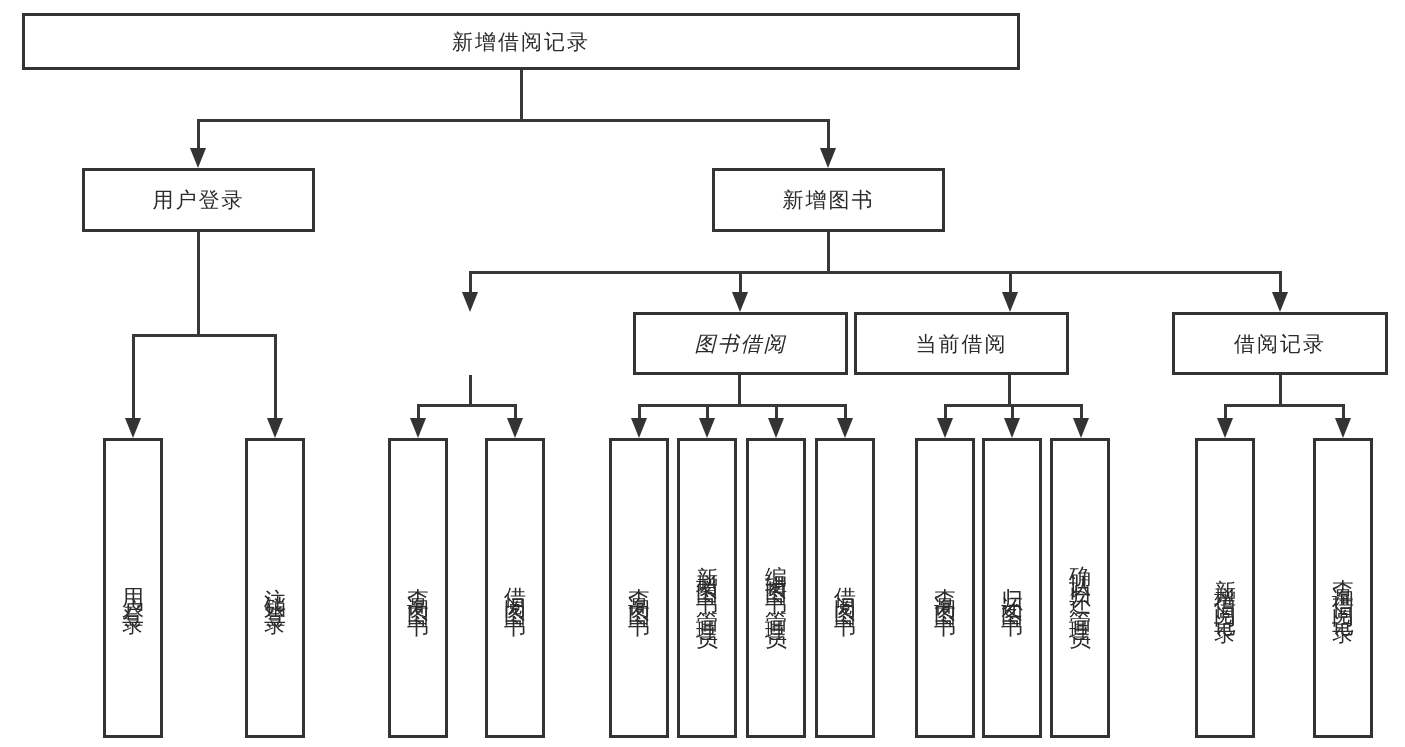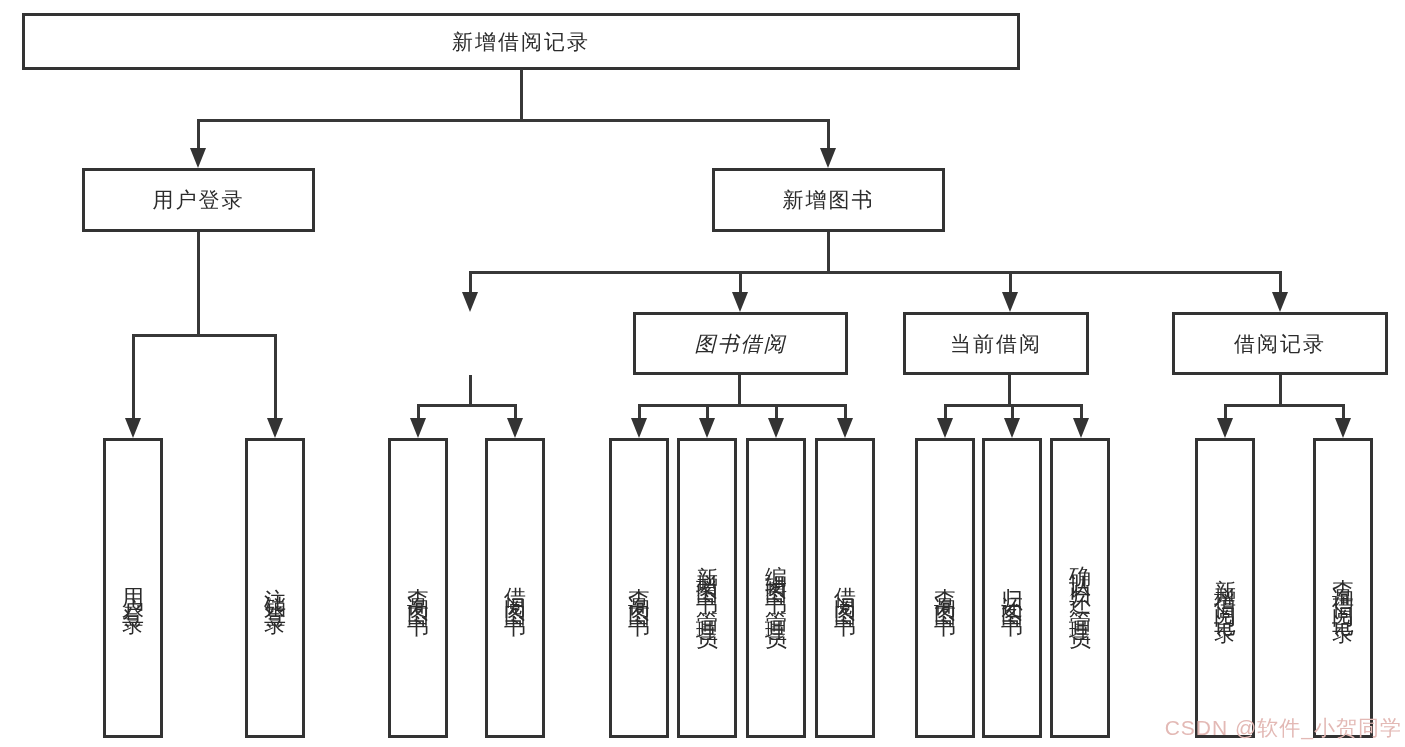--- a/index.html
+++ b/index.html
@@ -87,21 +87,21 @@
   <div class="vl" style="left:1009px;top:271px;height:24px;"></div>
   <div class="vl" style="left:1279px;top:271px;height:24px;"></div>
   <div class="arr" style="left:462px;top:292px;"></div>
   <div class="arr" style="left:732px;top:292px;"></div>
   <div class="arr" style="left:1002px;top:292px;"></div>
   <div class="arr" style="left:1272px;top:292px;"></div>
 
   <div class="box" style="left:633px;top:312px;width:215px;height:63px;font-style:italic;">
     <span>图书借阅</span>
   </div>
-  <div class="box" style="left:903px;top:312px;width:186px;height:63px;">
+  <div class="box" style="left:854px;top:312px;width:215px;height:63px;">
     <span>当前借阅</span>
   </div>
   <div class="box" style="left:1172px;top:312px;width:216px;height:63px;">
     <span>借阅记录</span>
   </div>
 
   <div class="vl" style="left:469px;top:375px;height:32px;"></div>
   <div class="hl" style="left:417px;top:404px;width:100px;"></div>
   <div class="vl" style="left:417px;top:404px;height:20px;"></div>
   <div class="vl" style="left:514px;top:404px;height:20px;"></div>
@@ -172,15 +172,14 @@
     <span>确认归还（管理员）</span>
   </div>
 
   <div class="box leaf" style="left:1195px;top:438px;width:60px;height:300px;">
     <span>新增借阅记录</span>
   </div>
   <div class="box leaf" style="left:1313px;top:438px;width:60px;height:300px;">
     <span>查询借阅记录</span>
   </div>
 
-  <div class="watermark">CSDN @软件_小贺同学</div>
 
 </div>
 
 </body></html>

